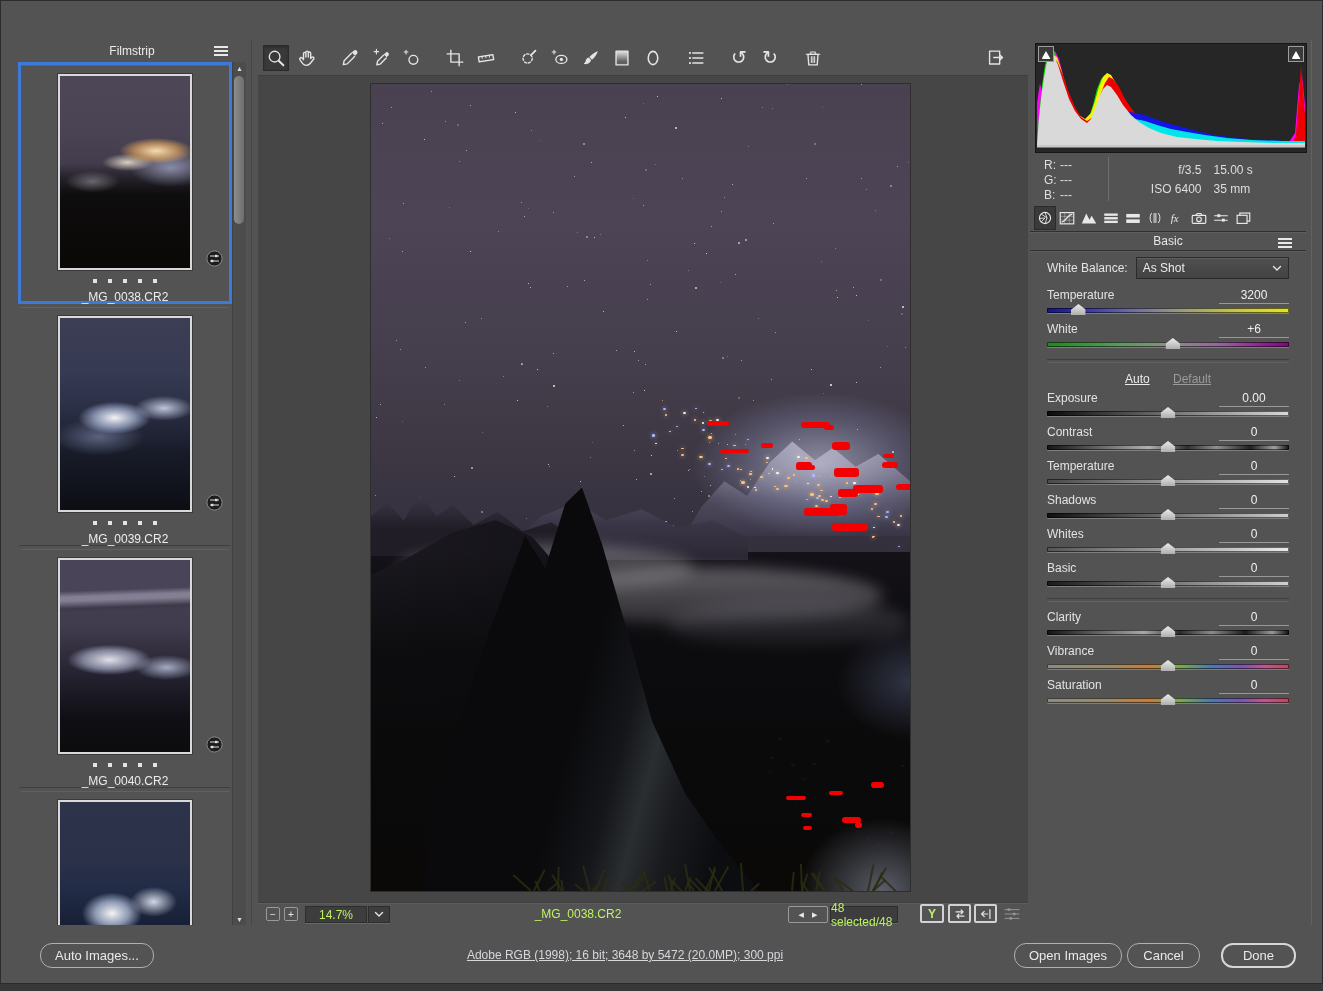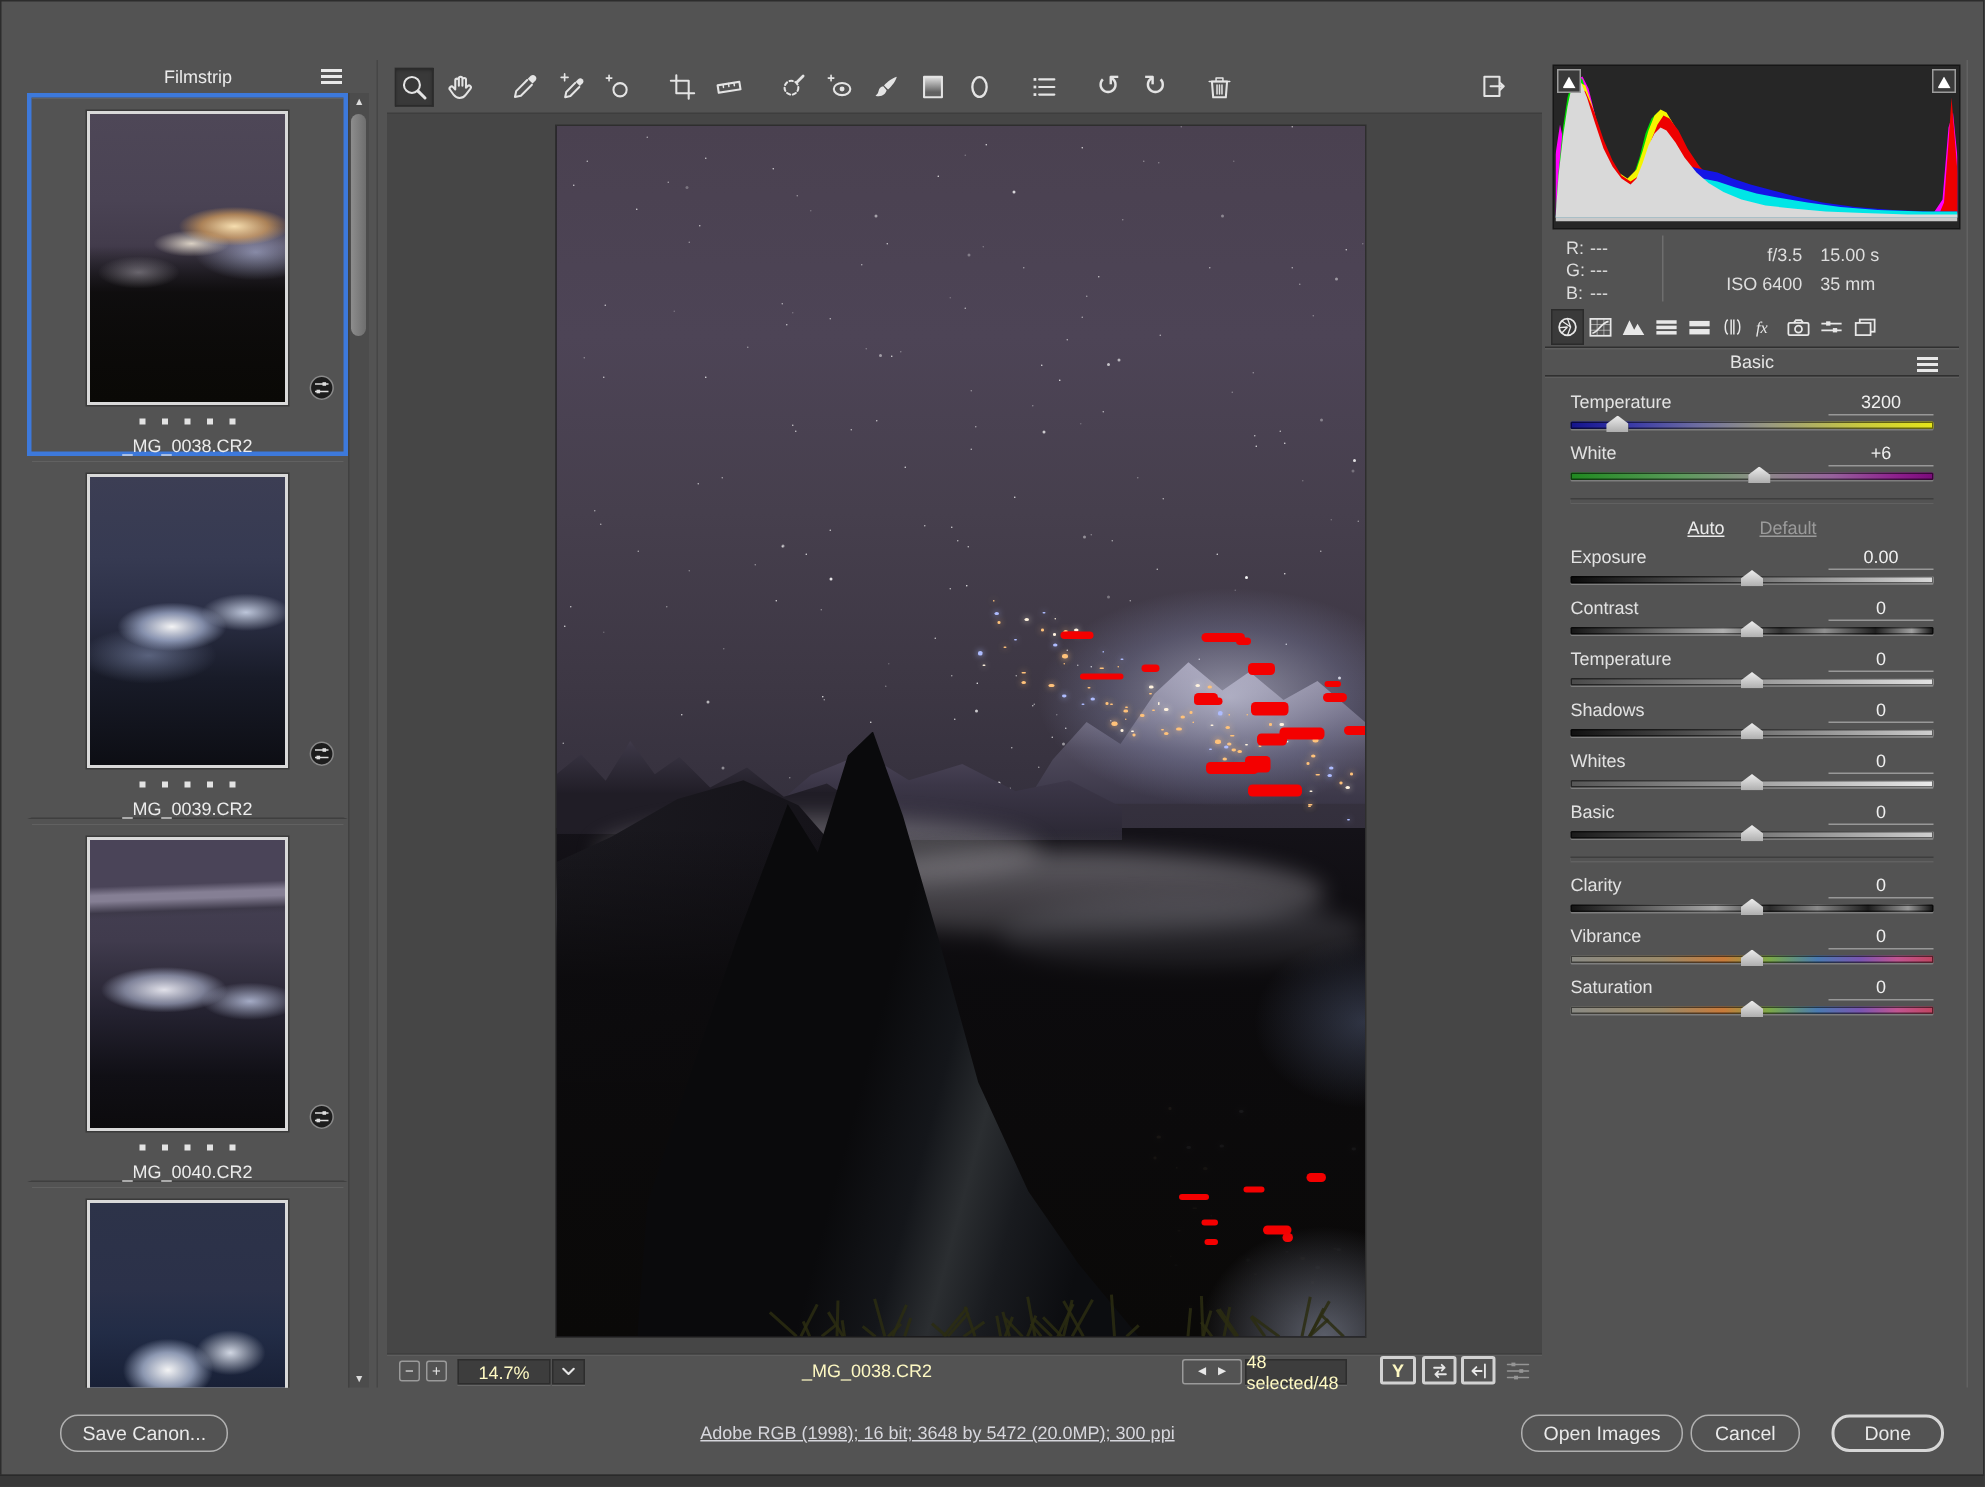--- a/index.html
+++ b/index.html
@@ -105,21 +105,21 @@
   .br-glow{right:0;bottom:0;width:34%;height:20%;
     background:radial-gradient(ellipse 70% 70% at 85% 100%,rgba(210,220,250,.4),transparent 65%);}
   .peak{left:10%;bottom:0;width:62%;height:50%;
     clip-path:polygon(0 100%,2% 78%,10% 58%,20% 34%,30% 12%,36% 20%,42% 4%,47% 0,53% 14%,60% 34%,68% 58%,78% 76%,88% 88%,100% 100%);
     background:linear-gradient(105deg,#0a0a0c 48%,#14161a 60%,#2b2e31 68%,#191b1f 76%,#0c0d10 88%);}
   #grass-blades{left:28%;right:2%;bottom:0;height:16%;}
   .blade{position:absolute;bottom:0;width:2px;background:#2b2d12;transform-origin:bottom center;opacity:.85;}
   
   .statusbar{position:absolute;left:258px;top:902px;width:770px;height:23px;border-top:1px solid #3f3f3f;
     box-shadow:0 1px 0 #5e5e5e inset;}
-  .sb-box{position:absolute;display:flex;align-items:center;justify-content:center;color:#fef9c3;box-sizing:border-box;}
+  .sb-box{position:absolute;display:flex;align-items:center;justify-content:center;color:#bef264;box-sizing:border-box;}
   .inset{background:#3d3d3d;border:1px solid #2d2d2d;box-shadow:0 1px 0 rgba(255,255,255,.12);}
   .sq-btn{border:1px solid #9a9a9a;border-radius:2px;font-size:10px;color:#e8e8e8;}
   .wht-btn{border:2px solid #d2d2d2;border-radius:2px;font-weight:bold;}
   .tri{font-size:7px;line-height:1;}
   
   .rpanel{position:absolute;left:1030px;top:40px;width:276px;height:885px;}
   .histo{position:absolute;left:6px;top:4px;width:270px;height:108px;background:#262626;
     box-shadow:0 0 0 1px #161616,0 1px 0 #5e5e5e;}
   .clipbtn{position:absolute;top:2px;width:16px;height:16px;background:#3a3a3a;border:1px solid #9c9c9c;
     box-sizing:border-box;display:flex;align-items:flex-end;justify-content:center;padding-bottom:2px;}
@@ -897,20 +897,29 @@
     </div>
 
     <div class="phead">
       <span>Basic</span>
       <span class="menu">
           <span class="hamb"></span>
         </span>
     </div>
 
     <div class="pbody">
+      <div class="wb-row">
+        <span>White Balance:</span>
+        <div class="wb-select">
+          <span>As Shot</span>
+          <svg class="icon-sm" width="10" height="7" viewBox="0 0 10 7">
+              <path d="M1.5 1.5L5 5l3.5-3.5"></path>
+            </svg>
+        </div>
+      </div>
       <div id="wb-sliders">
           <div class="slider-row">
             <div class="slider-head">
               <span class="slider-label">Temperature</span>
               <span class="slider-value">3200</span>
             </div>
             <div class="slider-track track-temperature">
               <span class="slider-thumb" style="left: 13%;"></span>
             </div>
           </div>
@@ -1013,20 +1022,20 @@
             <div class="slider-track track-saturation">
               <span class="slider-thumb" style="left: 50%;"></span>
             </div>
           </div>
         </div>
     </div>
   </aside>
   <div class="rscroll"></div>
 
   <div class="footer">
-    <button class="pill" style="left:40px;">Save Canon...</button>
+    <button class="pill" style="left:40px;">Auto Images...</button>
     <span class="wf-link">Adobe RGB (1998); 16 bit; 3648 by 5472 (20.0MP); 300 ppi</span>
     <button class="pill" style="left:1014px;">Open Images</button>
     <button class="pill" style="left:1127px;width:73px;justify-content:center;">Cancel</button>
     <button class="pill default" style="left:1221px;width:75px;justify-content:center;">Done</button>
   </div>
   <div class="bottom-strip"></div>
 </div>
 
 </body></html>

